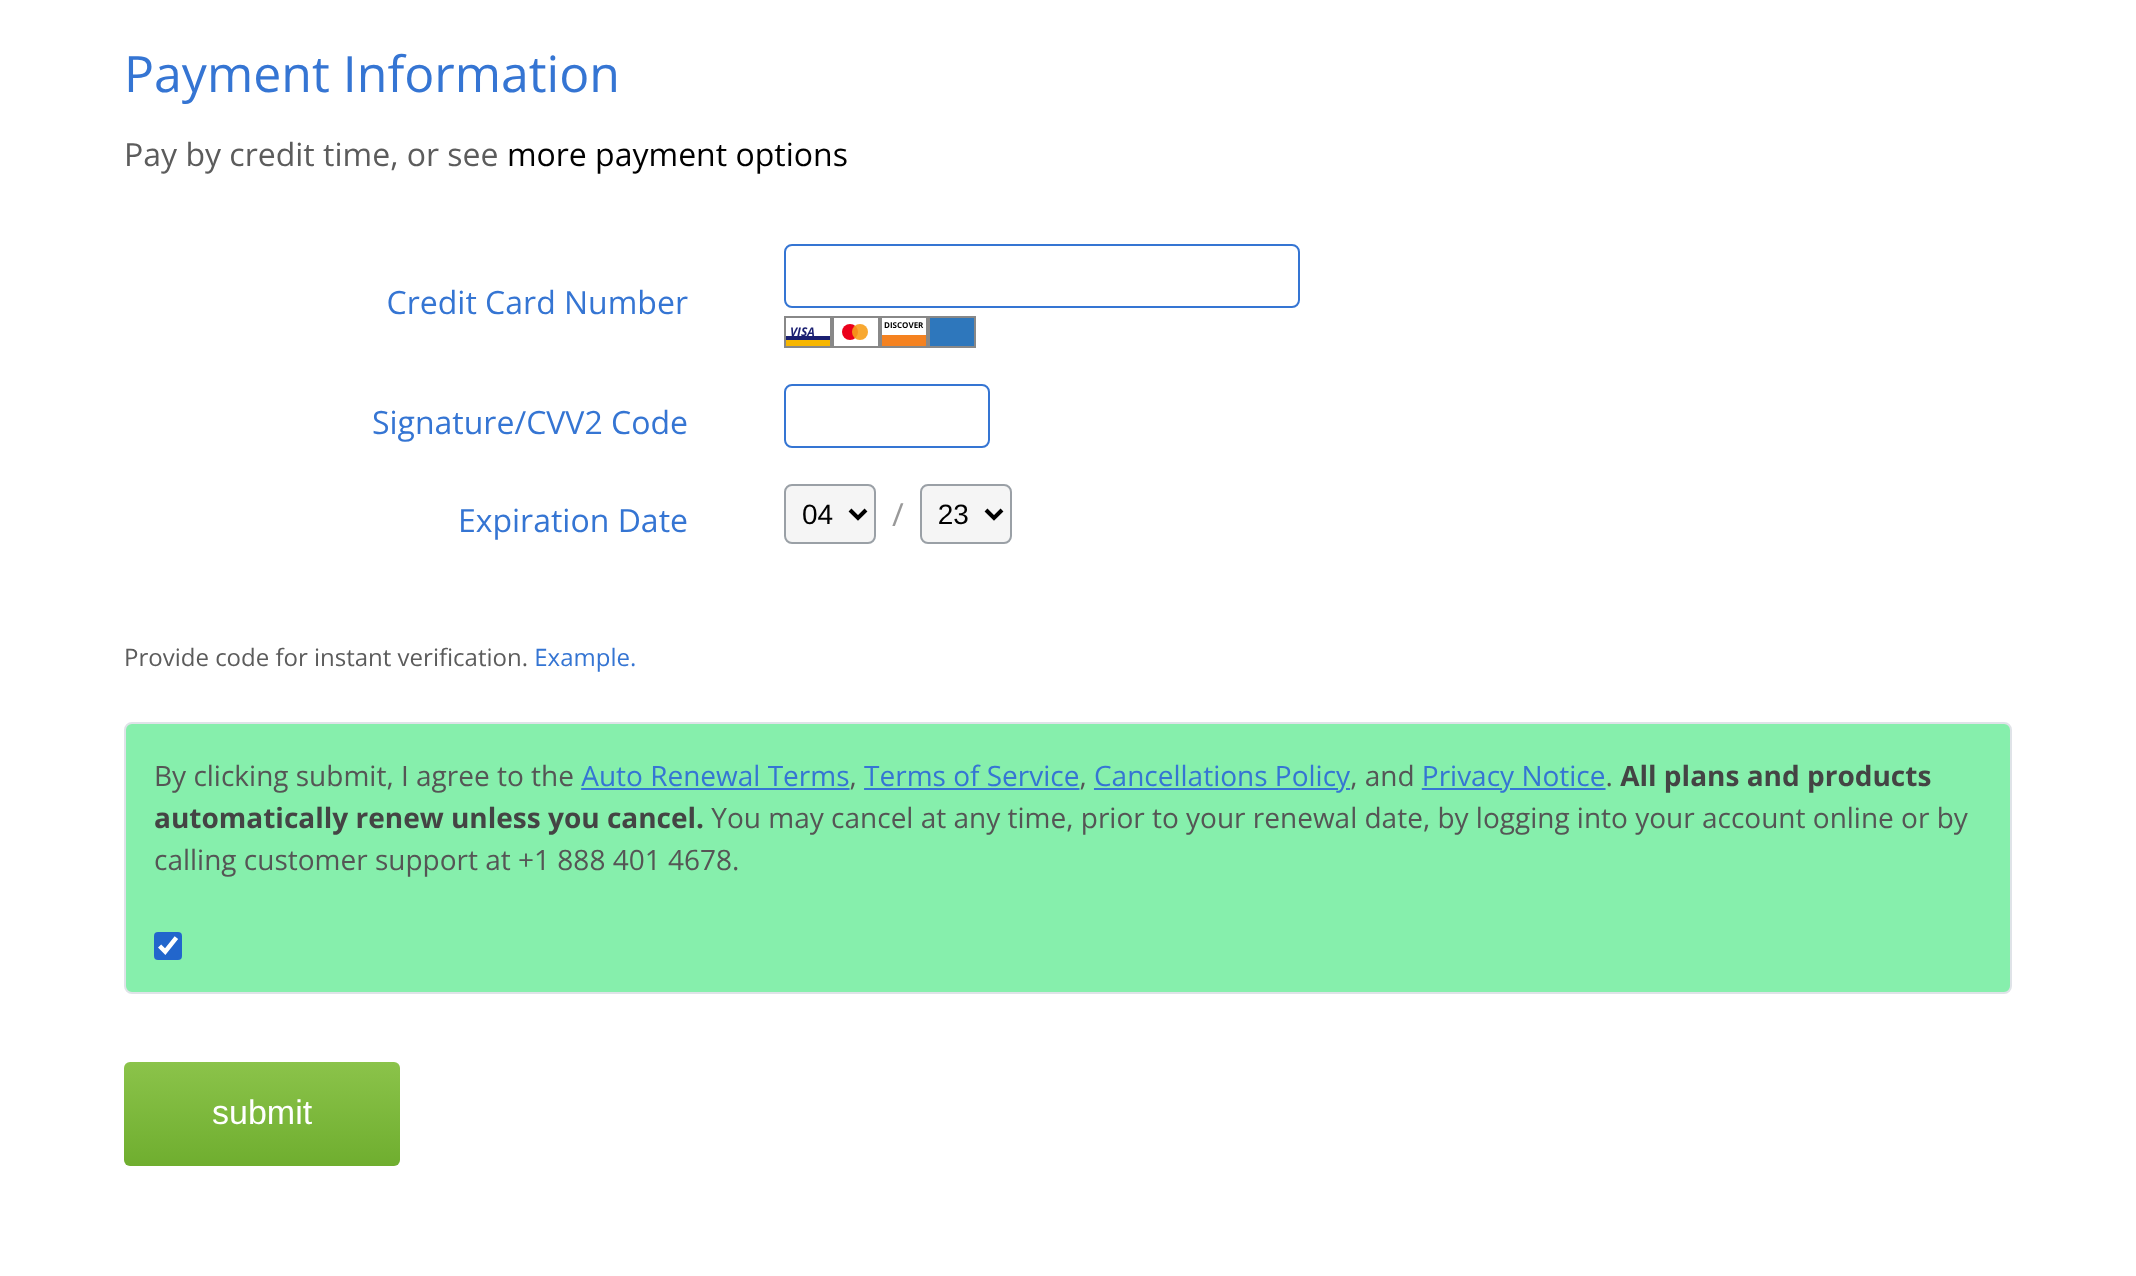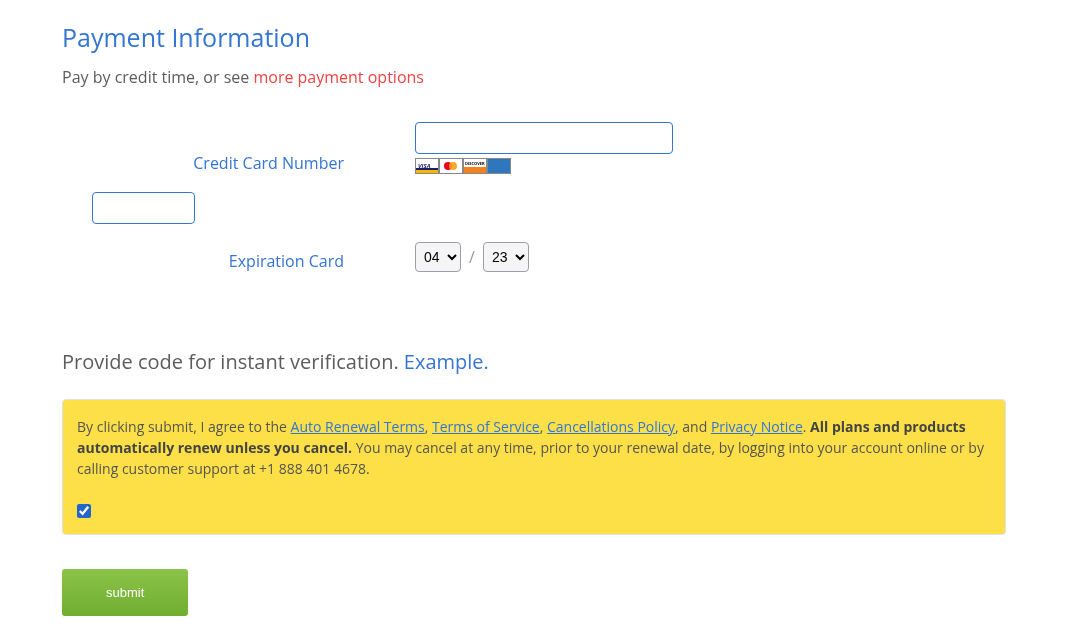--- a/index.html
+++ b/index.html
@@ -19,28 +19,27 @@
       font-weight: 400;
       color: #3575d3;
       margin-bottom: 12px;
     }
     .subtitle {
       font-size: 16px;
       color: #5c5c5c;
       margin-bottom: 34px;
     }
     .subtitle a {
-      color: #ef4444;
+      color: #000000;
       text-decoration: none;
     }
     .form-row {
       display: flex;
-      align-items: flex-end;
+      align-items: center;
       margin-bottom: 18px;
-      gap: 23px;
     }
     .form-label {
       width: 300px;
       text-align: right;
       padding-right: 18px;
       color: #3575d3;
       font-size: 16px;
       padding-top: 6px;
     }
     .form-field {
@@ -99,32 +98,32 @@
     .date-row {
       display: flex;
       align-items: center;
       gap: 8px;
     }
     .slash {
       color: #999;
       font-size: 16px;
     }
     .verify-text {
-      font-size: 20px;
+      font-size: 12px;
       color: #5c5c5c;
-      margin-top: 76px;
+      margin-top: 48px;
       margin-bottom: 22px;
     }
     .verify-text a {
       color: #3575d3;
       text-decoration: none;
     }
     .terms-box {
       border: 1px solid #dfe3e8;
-      background: #fde047;
+      background: #86efac;
       border-radius: 4px;
       padding: 16px 14px;
       font-size: 14px;
       color: #555;
       line-height: 1.5;
       margin-top: 24px;
     }
     .terms-box a {
       color: #3575d3;
       text-decoration: underline;
@@ -148,21 +147,21 @@
     .consent-label a {
       color: #3575d3;
       text-decoration: none;
     }
     .submit-btn {
       margin-top: 34px;
       background: linear-gradient(#8bc34a, #6fae2f);
       color: #fff;
       border: none;
       border-radius: 3px;
-      font-size: 13px;
+      font-size: 17px;
       padding: 16px 44px;
       cursor: pointer;
     }
   </style>
 </head>
 <body>
 
 
 
 <h1 class="page-title">Payment Information</h1>
@@ -178,27 +177,28 @@
     <div class="card-icons">
       <span class="card-icon visa"></span>
       <span class="card-icon mc"></span>
       <span class="card-icon disc"></span>
       <span class="card-icon amex"></span>
     </div>
   </div>
 </div>
 
 <div class="form-row">
+  <div class="form-label">Signature/CVV2 Code</div>
   <div class="form-field">
     <input type="text" class="text-input small" value="" style="">
   </div>
 </div>
 
 <div class="form-row">
-  <div class="form-label">Expiration Card</div>
+  <div class="form-label">Expiration Date</div>
   <div class="form-field">
     <div class="date-row">
       <select class="select-input">
         <option>04</option>
       </select>
       <span class="slash">/</span>
       <select class="select-input">
         <option>23</option>
       </select>
     </div>

